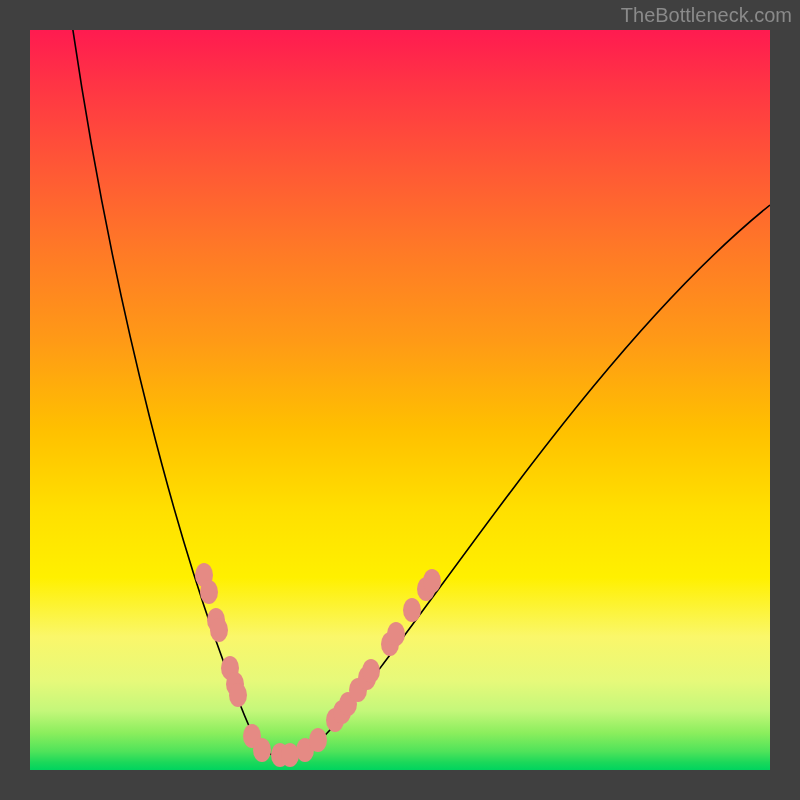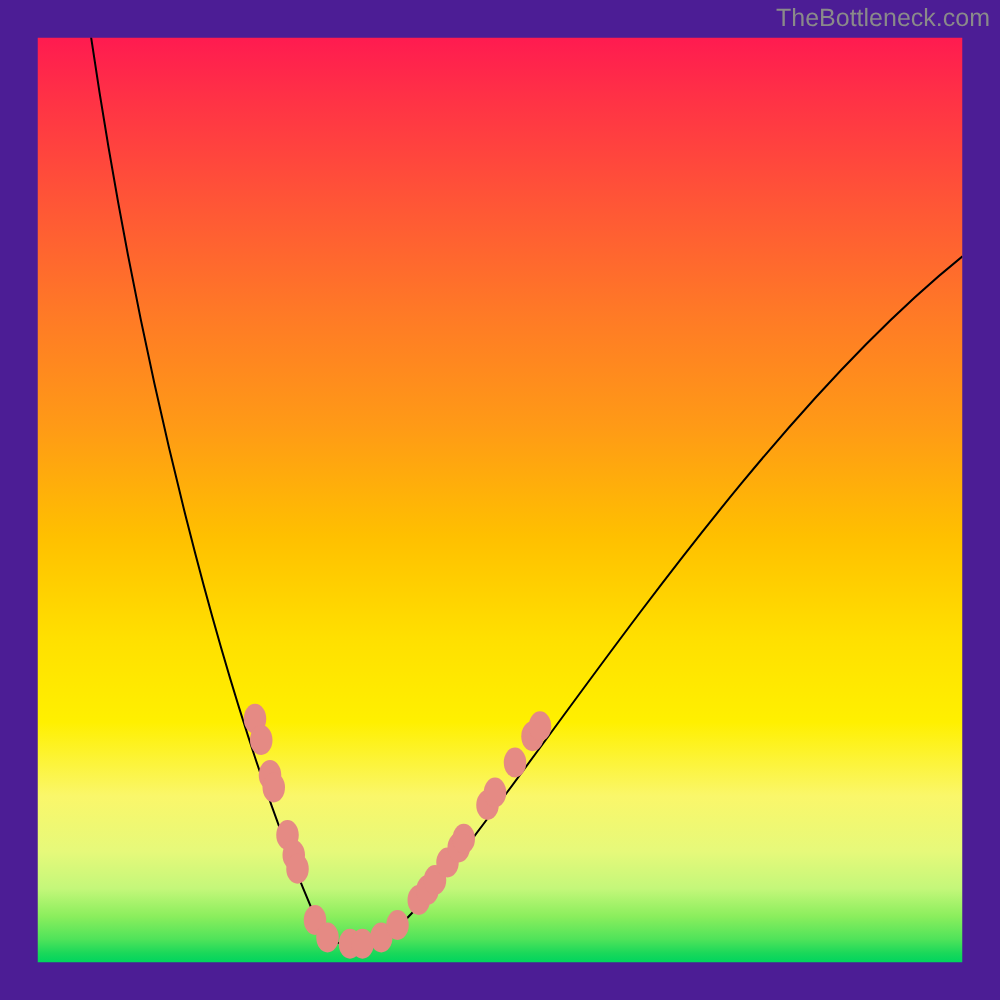--- a/index.html
+++ b/index.html
@@ -9,21 +9,21 @@
     height: 800px;
     overflow: hidden;
     background: #000;
     font-family: Arial, Helvetica, sans-serif;
   }
   .frame {
     position: absolute;
     top: 0; left: 0;
     width: 800px;
     height: 800px;
-    background: #4c1d95;
+    background: #404040;
   }
   .plot-area {
     position: absolute;
     top: 30px;
     left: 30px;
     width: 740px;
     height: 740px;
     overflow: hidden;
   }
   .gradient-bg {

